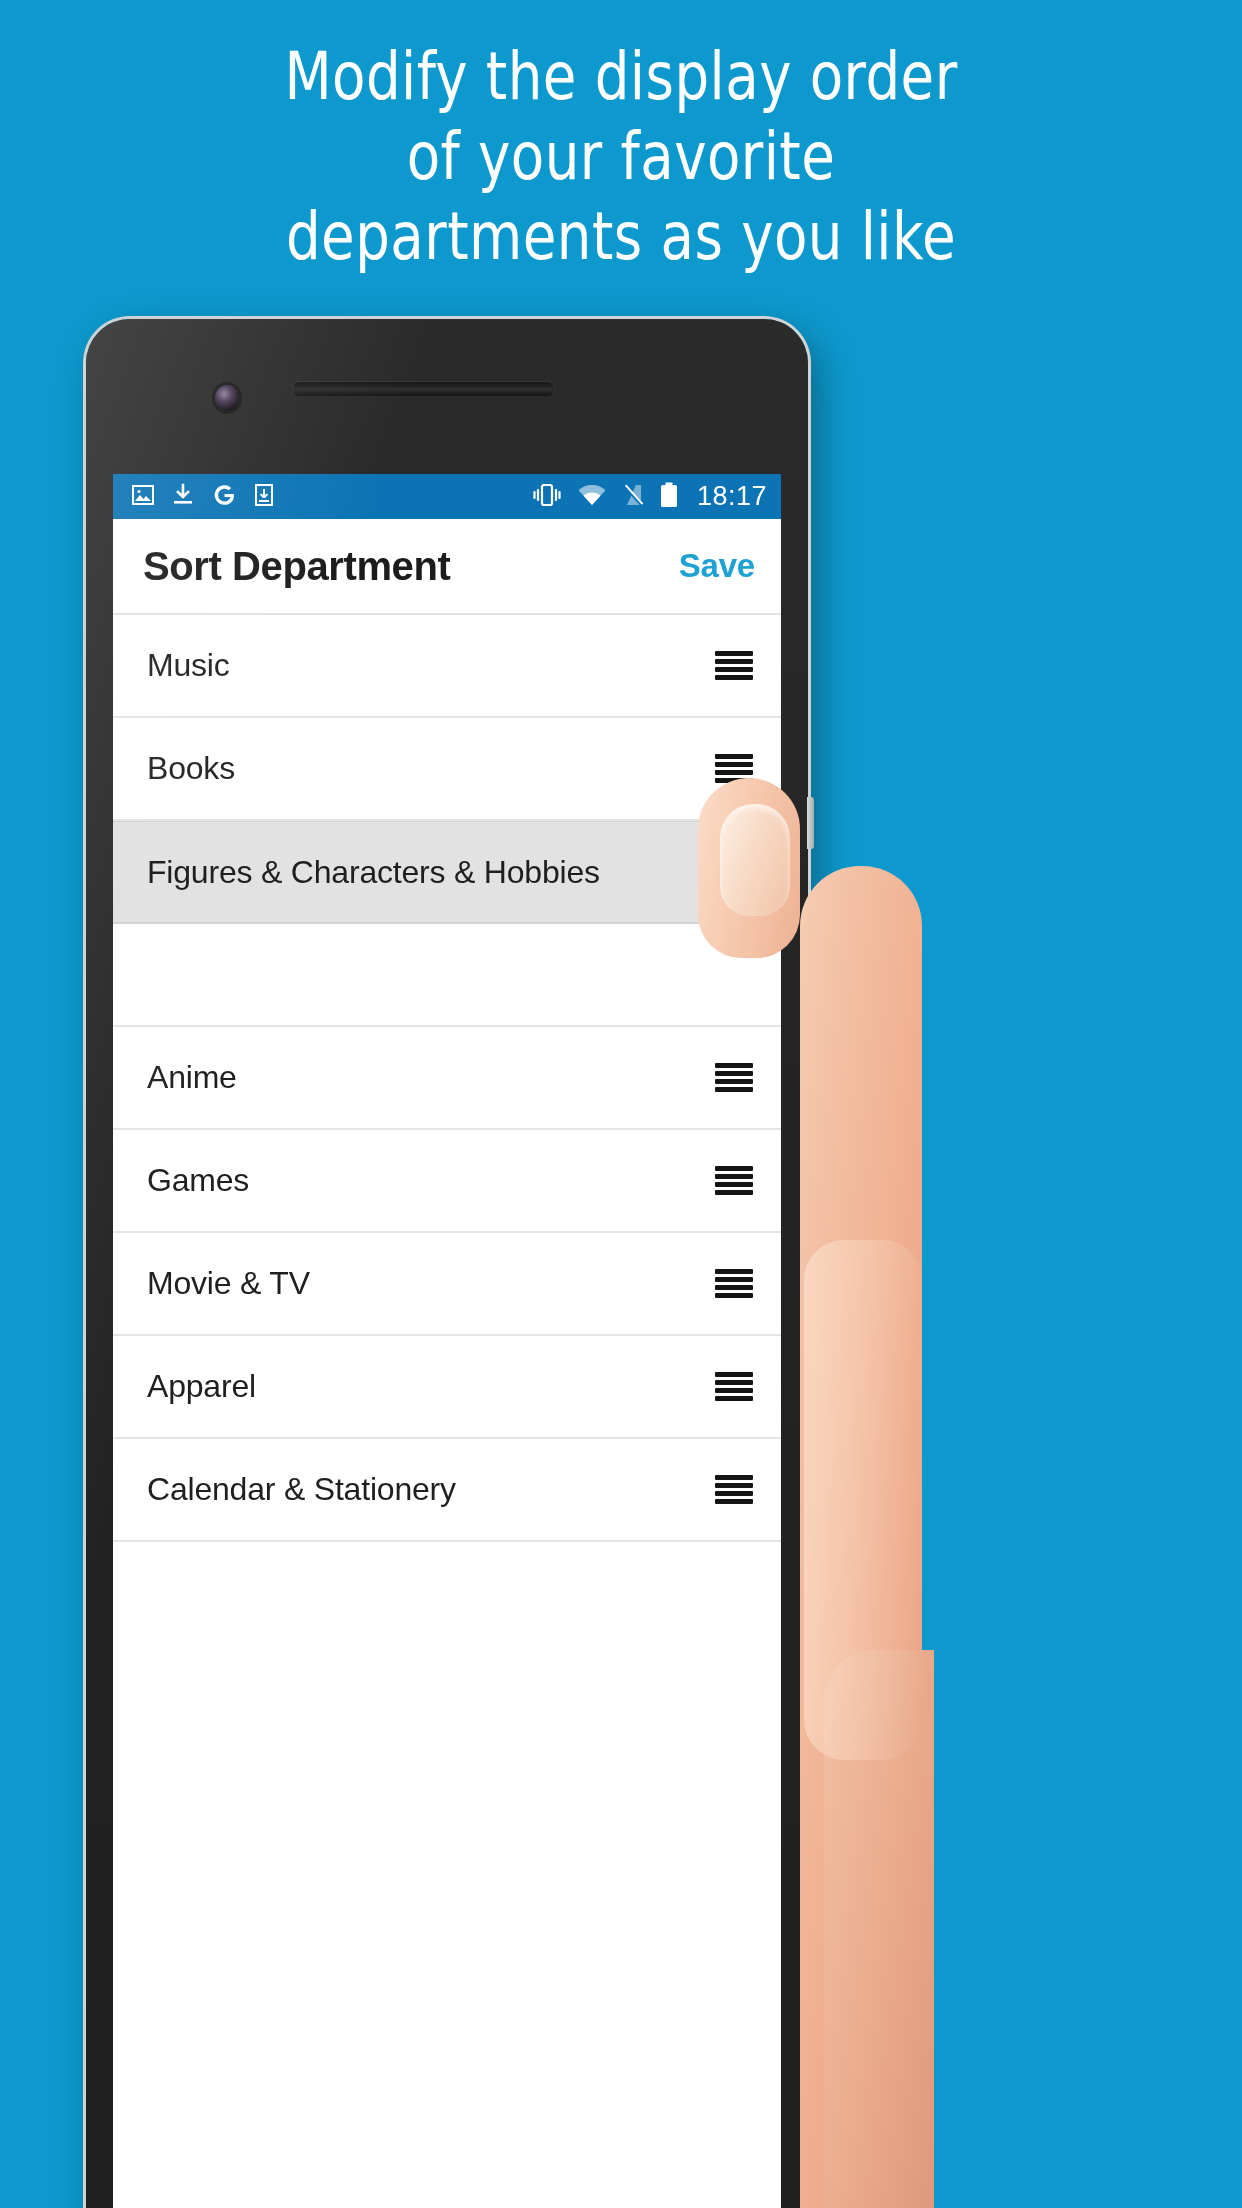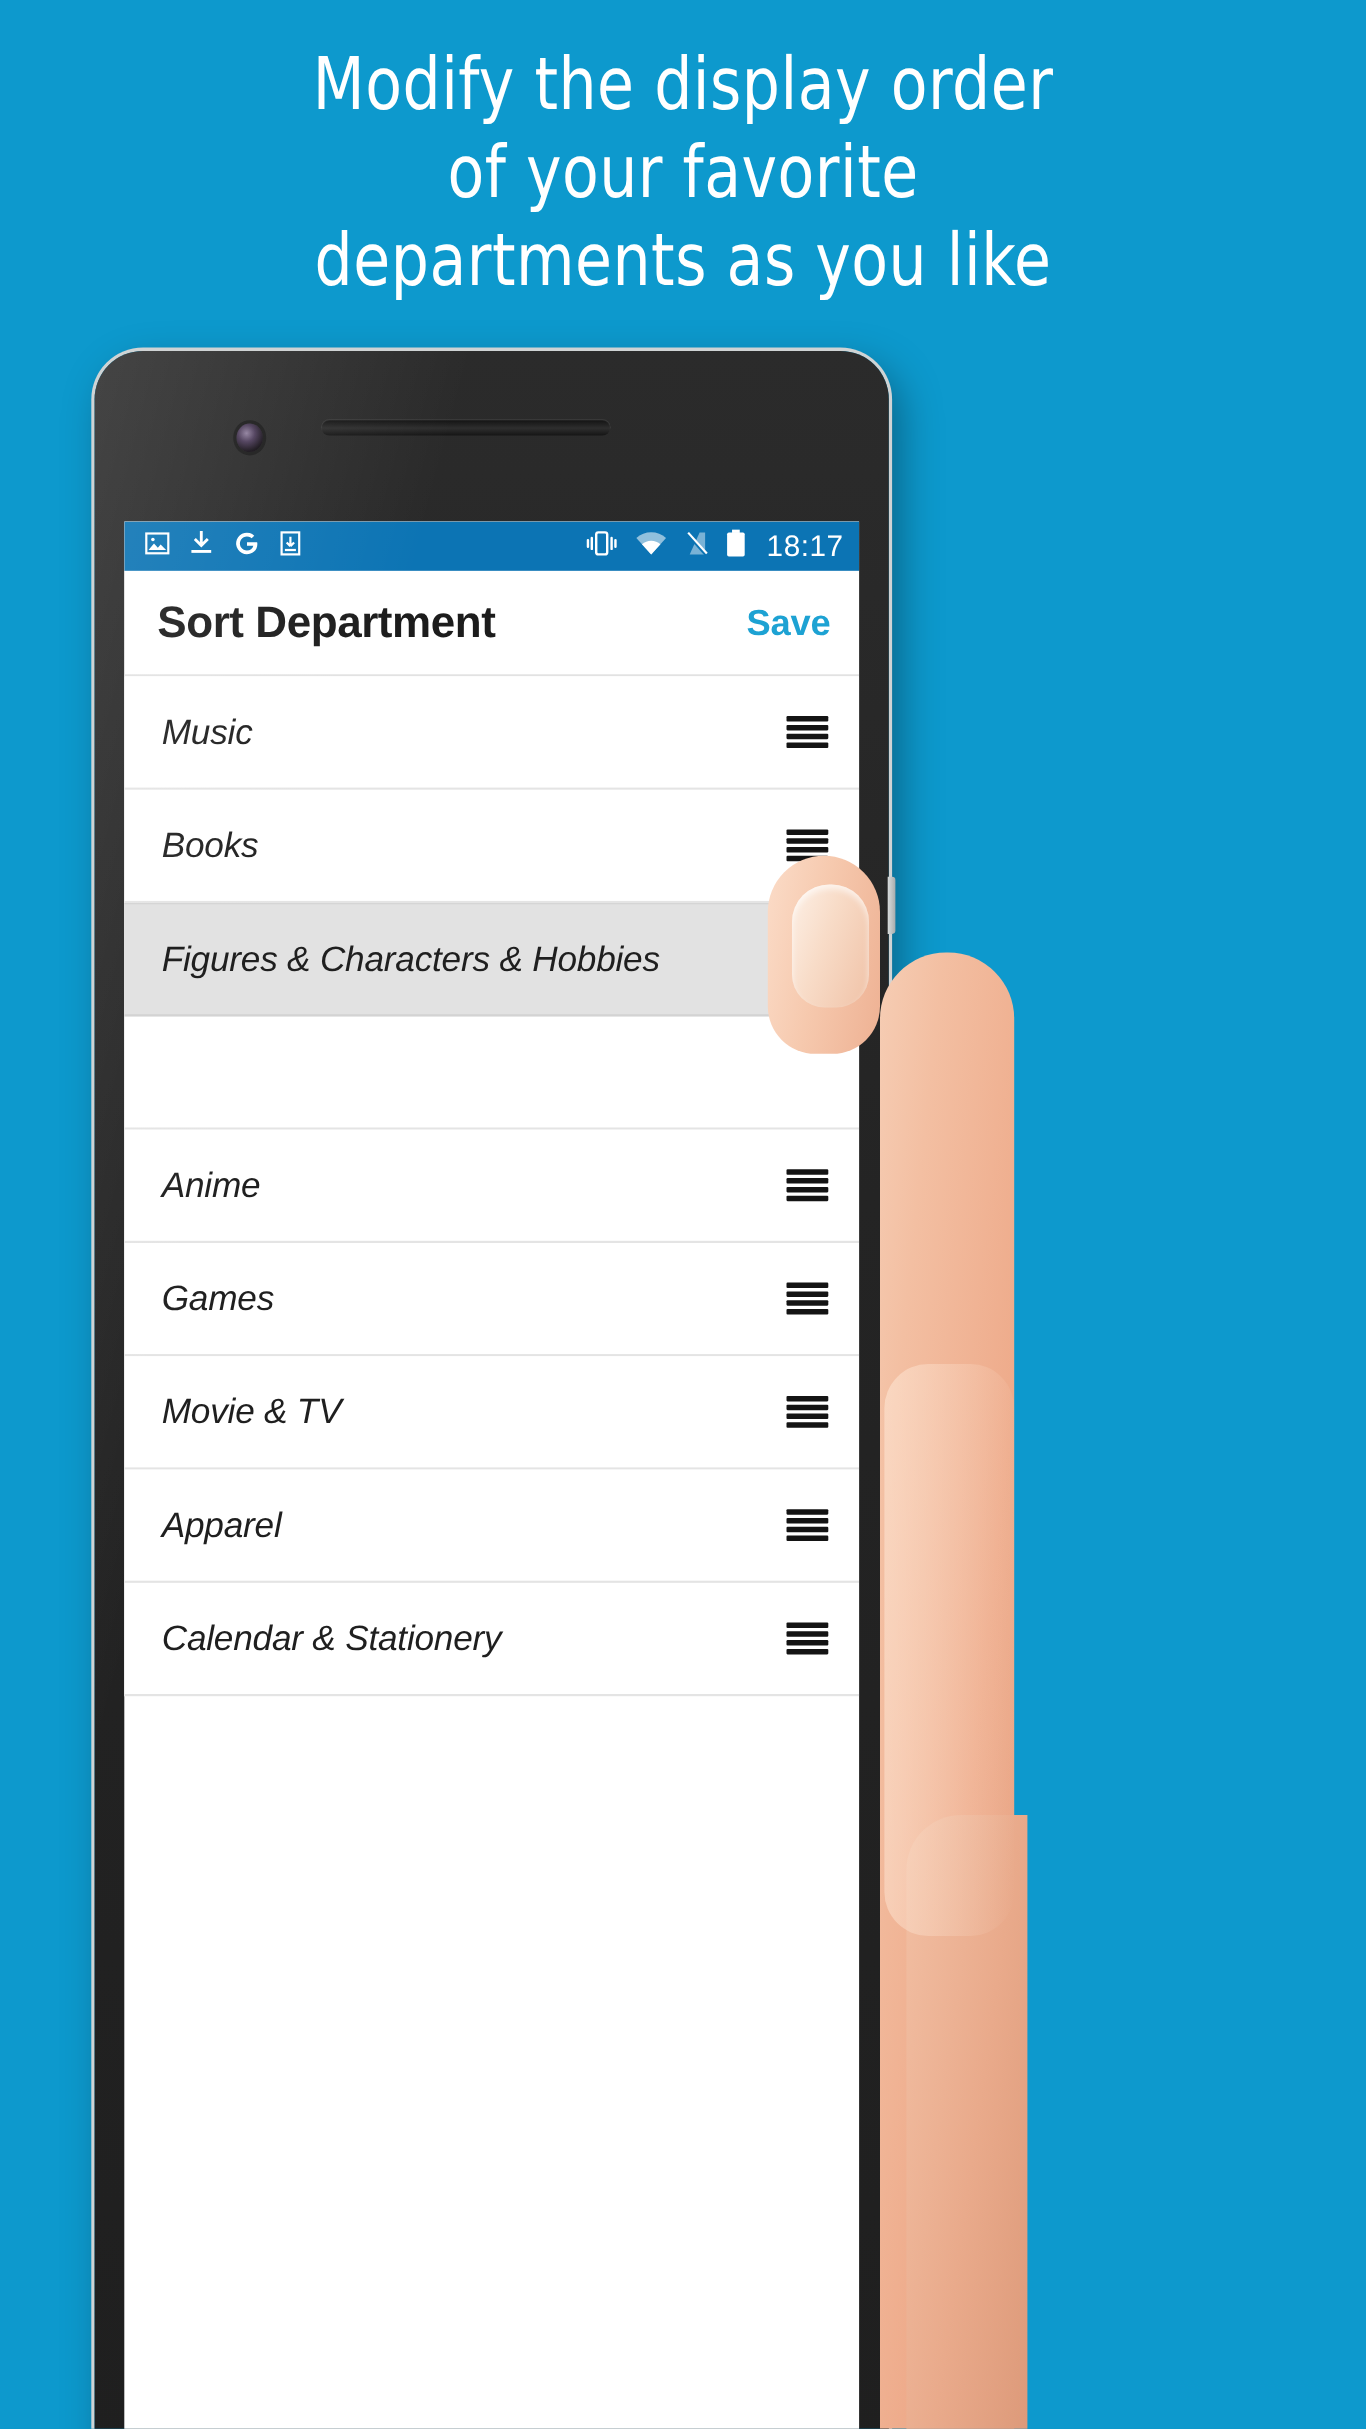--- a/index.html
+++ b/index.html
@@ -141,21 +141,20 @@
   
   .list { background: #ffffff; }
   .row {
     position: relative;
     height: 103px;
     display: flex;
     align-items: center;
     padding: 0 28px 0 34px;
     border-bottom: 2px solid #e4e4e4;
     background: #ffffff;
-    font-style: italic;
   }
   .row.dragging {
     background: #e2e2e2;
     border-bottom: 2px solid #d3d3d3;
     border-top: 1px solid #d3d3d3;
     z-index: 3;
   }
   .row-label {
     font-size: 32px;
     color: #1f1f1f;

